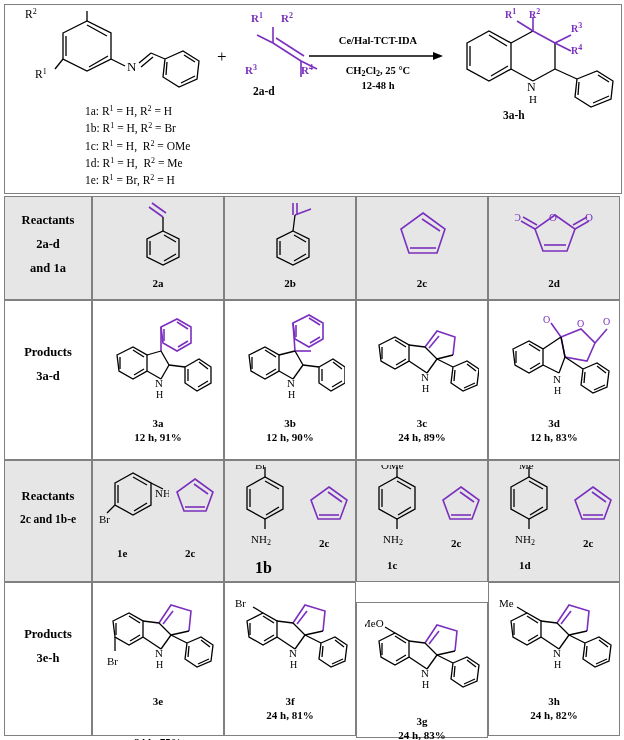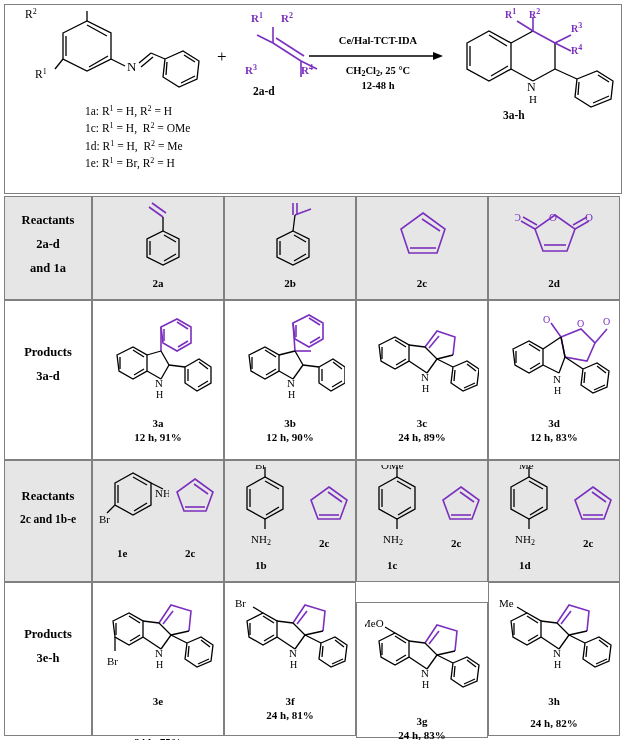--- a/index.html
+++ b/index.html
@@ -63,20 +63,21 @@
         <line x1="163" y1="44" x2="174" y2="51"></line>
         <line x1="174" y1="65" x2="160" y2="72"></line>
       </g>
       <text x="106" y="60" font-family="Liberation Serif, serif" font-size="13" fill="#000">N</text>
     </svg>
     <div style="position:absolute;left:20px;top:2px;font-size:11.5px;">R<span class="sup">2</span></div>
     <div style="position:absolute;left:30px;top:62px;font-size:11.5px;">R<span class="sup">1</span></div>
 
     <div class="legend">
       <div>1a: R<span class="sup">1</span> = H, R<span class="sup">2</span> = H</div>
+      <div>1b: R<span class="sup">1</span> = H, R<span class="sup">2</span> = Br</div>
       <div>1c: R<span class="sup">1</span> = H,&nbsp; R<span class="sup">2</span> = OMe</div>
       <div>1d: R<span class="sup">1</span> = H,&nbsp; R<span class="sup">2</span> = Me</div>
       <div>1e: R<span class="sup">1</span> = Br, R<span class="sup">2</span> = H</div>
     </div>
 
     <div class="plus" style="left:212px;top:42px;">+</div>
 
     <svg width="90" height="62" style="position:absolute;left:238px;top:18px;">
       <g stroke="#7b2fbe" stroke-width="1.6" fill="none">
         <line x1="30" y1="20" x2="58" y2="38"></line>
@@ -381,21 +382,21 @@
         <text x="24" y="4" font-family="Liberation Serif, serif" font-size="11" fill="#000">Br</text>
         <text x="20" y="78" font-family="Liberation Serif, serif" font-size="11" fill="#000">NH<tspan font-size="8" dy="2">2</tspan></text>
       </svg>
       <svg width="42" height="46" style="position:absolute;left:84px;top:22px;">
         <g stroke="#7b2fbe" stroke-width="1.6" fill="none">
           <polygon points="20,4 38,17 31,36 9,36 2,17"></polygon>
           <line x1="19" y1="9" x2="33" y2="19"></line>
           <line x1="10" y1="32" x2="30" y2="32"></line>
         </g>
       </svg>
-      <div style="position:absolute;left:30px;top:98px;font-weight:bold;font-size:11px;">1b</div>
+      <div style="position:absolute;left:30px;top:98px;font-weight:bold;font-size:16px;">1b</div>
       <div style="position:absolute;left:94px;top:76px;font-weight:bold;font-size:11px;">2c</div>
     </div>
 
     <div class="cell shaded" style="position:absolute;left:352px;top:0;width:132px;height:122px;padding-left:48px;">
       <svg width="76" height="86" style="position:absolute;left:6px;top:4px;">
         <g stroke="#000" stroke-width="1.3" fill="none">
           <polygon points="16,22 34,12 52,22 52,44 34,54 16,44"></polygon>
           <line x1="19" y1="24" x2="19" y2="42"></line>
           <line x1="34" y1="16" x2="48" y2="24"></line>
           <line x1="48" y1="42" x2="35" y2="50"></line>
@@ -561,17 +562,17 @@
           <polygon points="86,54 100,48 112,56 110,72 96,78 84,70"></polygon>
           <line x1="88" y1="57" x2="87" y2="68"></line>
           <line x1="100" y1="51" x2="109" y2="58"></line>
           <line x1="108" y1="70" x2="97" y2="75"></line>
         </g>
         <text x="0" y="18" font-family="Liberation Serif, serif" font-size="11" fill="#000">Me</text>
         <text x="54" y="68" font-family="Liberation Serif, serif" font-size="11" fill="#000">N</text>
         <text x="55" y="79" font-family="Liberation Serif, serif" font-size="10" fill="#000">H</text>
       </svg>
       <div class="cap" style="top:112px;">3h</div>
-      <div class="cap" style="top:134px;">24 h, 82%</div>
+      <div class="cap" style="top:126px;">24 h, 82%</div>
     </div>
   </div>
 
 </div>
 
 </body></html>

